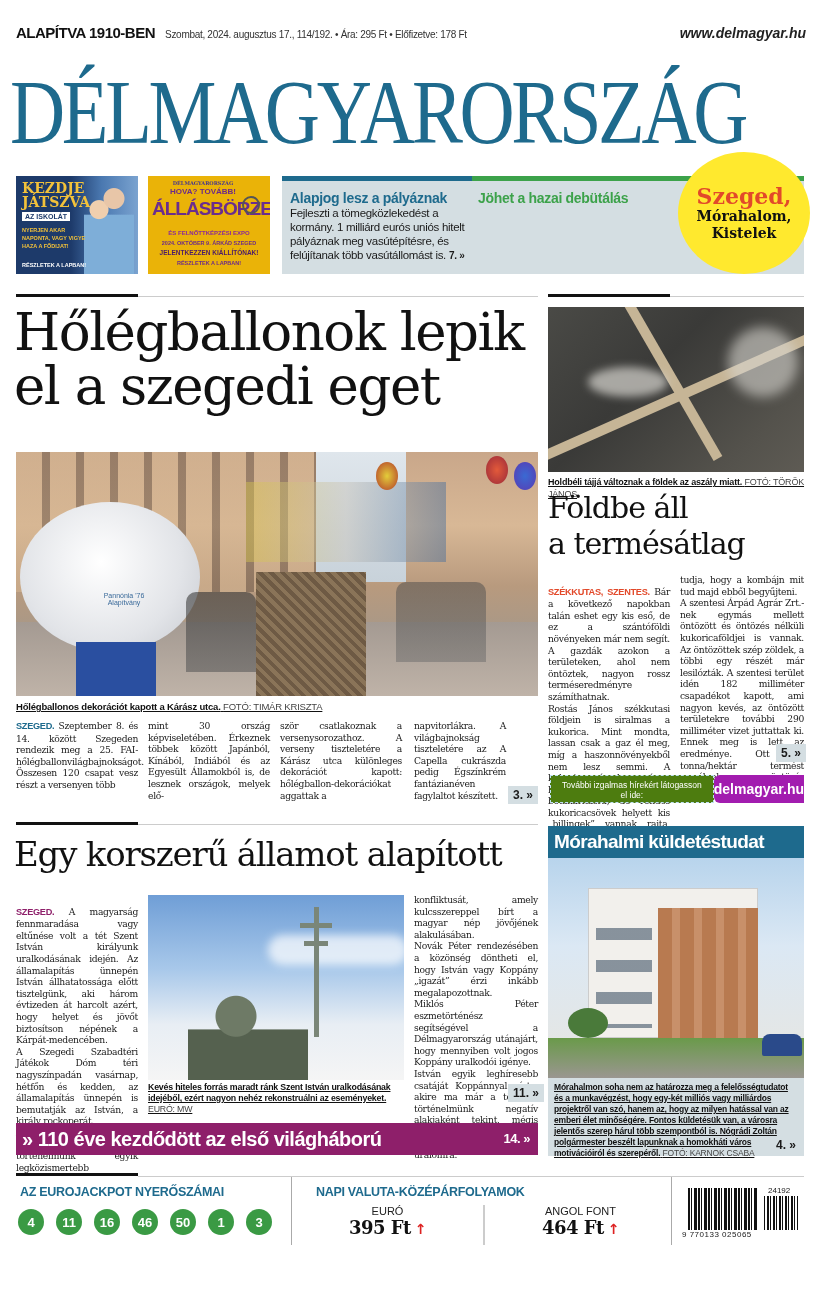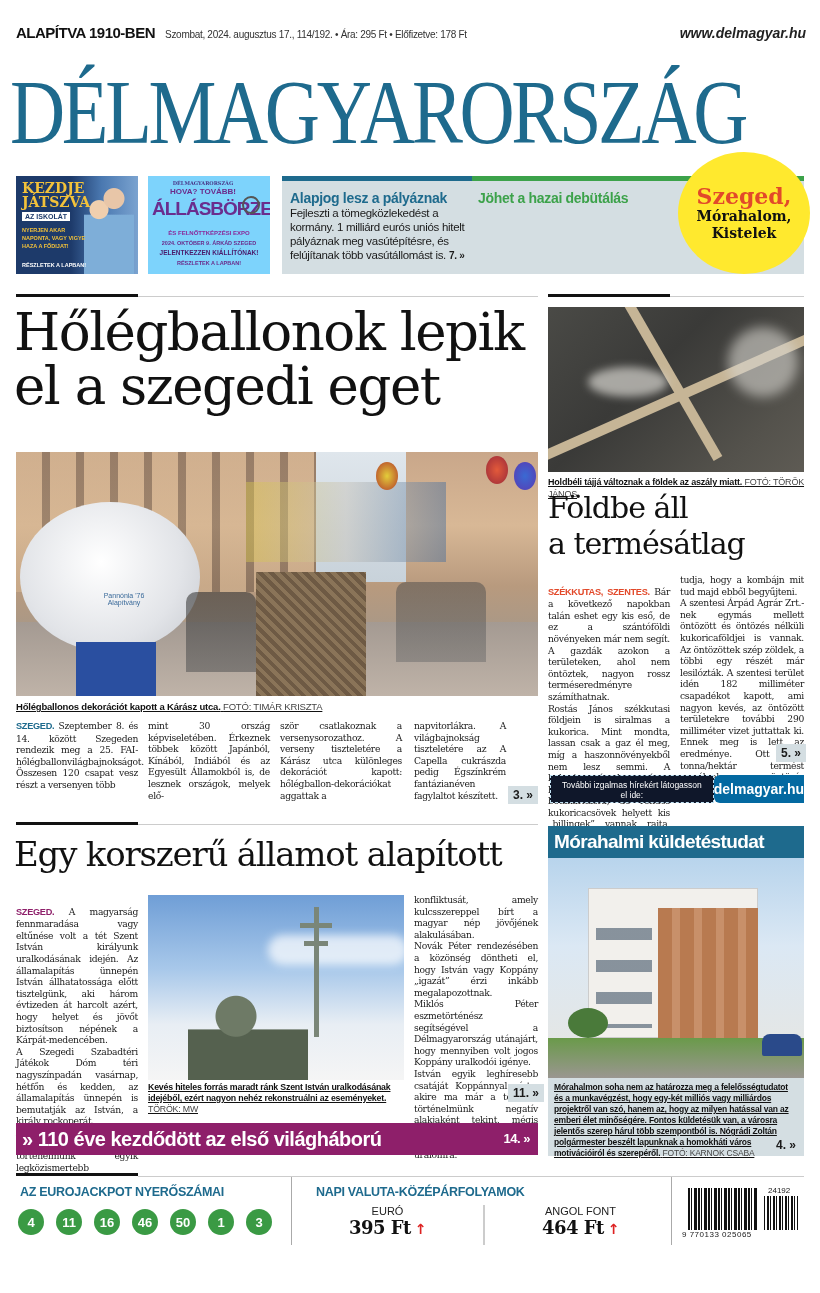--- a/index.html
+++ b/index.html
@@ -6,21 +6,21 @@
   body { width: 820px; height: 1293px; background: #fff; position: relative; overflow: hidden; font-family: "Liberation Serif", serif; color: #1a1a1a; }
   .abs { position: absolute; }
   .sans { font-family: "Liberation Sans", sans-serif; }
   .topline { left: 16px; top: 24px; width: 790px; height: 18px; display: flex; align-items: baseline; }
   .founded { font-family: "Liberation Sans", sans-serif; font-weight: 900; font-size: 15px; letter-spacing: -0.5px; color: #111; }
   .dateline { font-family: "Liberation Sans", sans-serif; font-size: 10px; color: #333; margin-left: 10px; letter-spacing: -0.3px; }
   .website { margin-left: auto; font-family: "Liberation Sans", sans-serif; font-weight: 700; font-size: 14px; color: #222; font-style: italic; }
   .masthead { left: 10px; top: 62px; width: 800px; height: 100px; font-family: "Liberation Serif", serif; font-size: 92px; color: #1e6a8d; letter-spacing: -4px; line-height: 100px; transform: scaleX(0.83); transform-origin: left; white-space: nowrap; font-weight: 400; }
   .promo { top: 176px; height: 98px; overflow: hidden; }
   .promo1 { left: 16px; width: 122px; background: #1e3a6b; }
-  .promo2 { left: 148px; width: 122px; background: #7dd3fc; }
+  .promo2 { left: 148px; width: 122px; background: #eab308; }
   .promo-text { font-family: "Liberation Sans", sans-serif; font-weight: 900; }
   .teaserbox { left: 282px; top: 176px; width: 522px; height: 98px; background: #d4dee2; }
   .teaserbar1 { left: 282px; top: 176px; width: 190px; height: 5px; background: #1e6a8d; }
   .teaserbar2 { left: 472px; top: 176px; width: 332px; height: 5px; background: #3ca24a; }
   .teaser h3 { font-family: "Liberation Sans", sans-serif; font-size: 14px; font-weight: 700; line-height: 16px; letter-spacing: -0.3px; }
   .teaser p { font-family: "Liberation Sans", sans-serif; font-size: 11.5px; line-height: 14px; color: #1a1a1a; letter-spacing: -0.3px; }
   .ref { font-family: "Liberation Sans", sans-serif; font-weight: 900; font-size: 10px; }
   .sticker { left: 678px; top: 152px; width: 132px; height: 122px; border-radius: 50%; background: #ffe92e; display: flex; flex-direction: column; align-items: center; justify-content: center; text-align: center; }
   .sticker .c1 { font-family: "DejaVu Serif", serif; font-weight: 900; color: #e2492a; font-size: 22px; line-height: 24px; }
   .sticker .c2 { font-family: "DejaVu Serif", serif; font-weight: 900; color: #111; font-size: 14px; line-height: 17px; }
@@ -142,42 +142,42 @@
 </div>
 <div class="abs bodycol" style="left:548px;top:574px;width:122px;white-space:pre-line;">
   <span class="dateline-word" style="color:#e2492a;">SZÉKKUTAS, SZENTES.</span><span> Bár a következő napokban talán eshet egy kis eső, de ez a szántóföldi növényeken már nem segít. A gazdák azokon a területeken, ahol nem öntöztek, nagyon rossz terméseredményre számíthatnak.
   Rostás János székkutasi földjein is siralmas a kukorica. Mint mondta, lassan csak a gaz él meg, míg a haszonnövényekből nem lesz semmi. A kukorica már olyan száraz, hogy készen áll a betakarításra, de rendes kukoricacsövek helyett kis „billingek” vannak rajta, teljesen aszalódott szemekkel. Nem</span>
 </div>
 <div class="abs bodycol" style="left:680px;top:574px;width:124px;white-space:pre-line;">tudja, hogy a kombájn mit tud majd ebből begyűjteni.
   A szentesi Árpád Agrár Zrt.-nek egymás mellett öntözött és öntözés nélküli kukoricaföldjei is vannak. Az öntözöttek szép zöldek, a többi egy részét már lesilózták. A szentesi terület idén 182 milliméter csapadékot kapott, ami nagyon kevés, az öntözött területekre további 290 milliméter vizet juttattak ki. Ennek meg is lett az eredménye. Ott 10 tonna/hektár termést remélnek, az öntözés nélkülinél ennek csak a tizedét.</div>
 <div class="abs pgref" style="left:776px;top:744px;">5. »</div>
 
 <div class="abs" style="left:550px;top:775px;width:254px;height:28px;display:flex;">
-  <div class="sans" style="width:180px;background:#0f172a;color:#fff;font-size:8.5px;line-height:10px;text-align:center;padding:4px 8px;border:1px dashed #bfe0f2;">További izgalmas hírekért látogasson el ide:</div>
-  <div class="sans" style="flex:1;background:#0369a1;color:#fff;font-weight:700;font-size:14px;line-height:28px;text-align:center;border-radius:6px 0 0 6px;">delmagyar.hu</div>
+  <div class="sans" style="width:180px;background:#4d7c0f;color:#fff;font-size:8.5px;line-height:10px;text-align:center;padding:4px 8px;border:1px dashed #bfe0f2;">További izgalmas hírekért látogasson el ide:</div>
+  <div class="sans" style="flex:1;background:#a21caf;color:#fff;font-weight:700;font-size:14px;line-height:28px;text-align:center;border-radius:6px 0 0 6px;">delmagyar.hu</div>
 </div>
 
 <div class="abs rule" style="left:16px;top:822px;width:122px;"></div>
 <div class="abs grayrule" style="left:138px;top:824px;width:400px;"></div>
 <div class="abs headline" style="left:14px;top:832px;width:530px;font-size:34px;line-height:44px;letter-spacing:-1.2px;">Egy korszerű államot alapított</div>
 <div class="abs bodycol" style="left:16px;top:894px;width:122px;white-space:pre-line;">
   <span class="dateline-word" style="color:#8e1f6a;">SZEGED.</span><span> A magyarság fennmaradása vagy eltűnése volt a tét Szent István királyunk uralkodásának idején. Az államalapítás ünnepén István állhatatossága előtt tisztelgünk, aki három évtizeden át harcolt azért, hogy helyet és jövőt biztosítson népének a Kárpát-medencében.
   A Szegedi Szabadtéri Játékok Dóm téri nagyszínpadán vasárnap, hétfőn és kedden, az államalapítás ünnepén is bemutatják az István, a király rockoperát.
   A nagyszabású előadás során felidézik korai történelmünk egyik legközismertebb</span>
 </div>
 <div class="abs photo" style="left:148px;top:895px;width:256px;height:185px;background:linear-gradient(180deg,#6f9ed6 0%,#a8c8ea 40%,#e8eef4 70%,#f5f5f5 100%);">
   <div class="abs" style="left:120px;top:40px;width:140px;height:30px;background:#fff;opacity:0.7;border-radius:20px;filter:blur(4px);"></div>
   <div class="abs" style="left:166px;top:12px;width:5px;height:130px;background:#7a8678;"></div>
   <div class="abs" style="left:152px;top:28px;width:32px;height:5px;background:#7a8678;"></div>
   <div class="abs" style="left:156px;top:46px;width:24px;height:5px;background:#7a8678;"></div>
   <div class="abs" style="left:40px;top:100px;width:120px;height:85px;background:radial-gradient(circle at 40% 25%,#6e7a66 20px,transparent 21px),linear-gradient(180deg,transparent 40%,#55614f 41%);"></div>
 </div>
 <div class="abs caption" style="left:148px;top:1082px;width:256px;font-size:8.8px;line-height:11px;">
   <b>Kevés hiteles forrás maradt ránk Szent István uralkodásának idejéből, ezért nagyon nehéz rekonstruálni az eseményeket.</b>
-  <span class="credit">TÖRÖK: MW</span>
+  <span class="credit">EURÓ: MW</span>
 </div>
 <div class="abs bodycol" style="left:414px;top:894px;width:124px;white-space:pre-line;">konfliktusát, amely kulcsszereppel bírt a magyar nép jövőjének alakulásában.
   Novák Péter rendezésében a közönség döntheti el, hogy István vagy Koppány „igazát” érzi inkább megalapozottnak.
   Miklós Péter eszmetörténész segítségével a Délmagyarország utánajárt, hogy mennyiben volt jogos Koppány uralkodói igénye.
   István egyik leghíresebb csatáját Koppánnyal vívta, akire ma már a többség történelmünk negatív alakjaként tekint, mégis bizonyos szempontból joggal formált igényt az uralomra.</div>
 <div class="abs pgref" style="left:508px;top:1084px;">11. »</div>
 
 <div class="abs sans" style="left:548px;top:826px;width:256px;height:32px;background:#1e6a8d;color:#fff;font-weight:900;font-size:19px;line-height:32px;padding-left:6px;letter-spacing:-0.6px;">Mórahalmi küldetéstudat</div>
 <div class="abs photo" style="left:548px;top:858px;width:256px;height:220px;background:linear-gradient(180deg,#b8d4ec 0%,#dbe8f4 40%,#e8e6e0 100%);">
   <div class="abs" style="left:40px;top:30px;width:170px;height:150px;background:#f2f0ec;border:1px solid #ccc;"></div>

